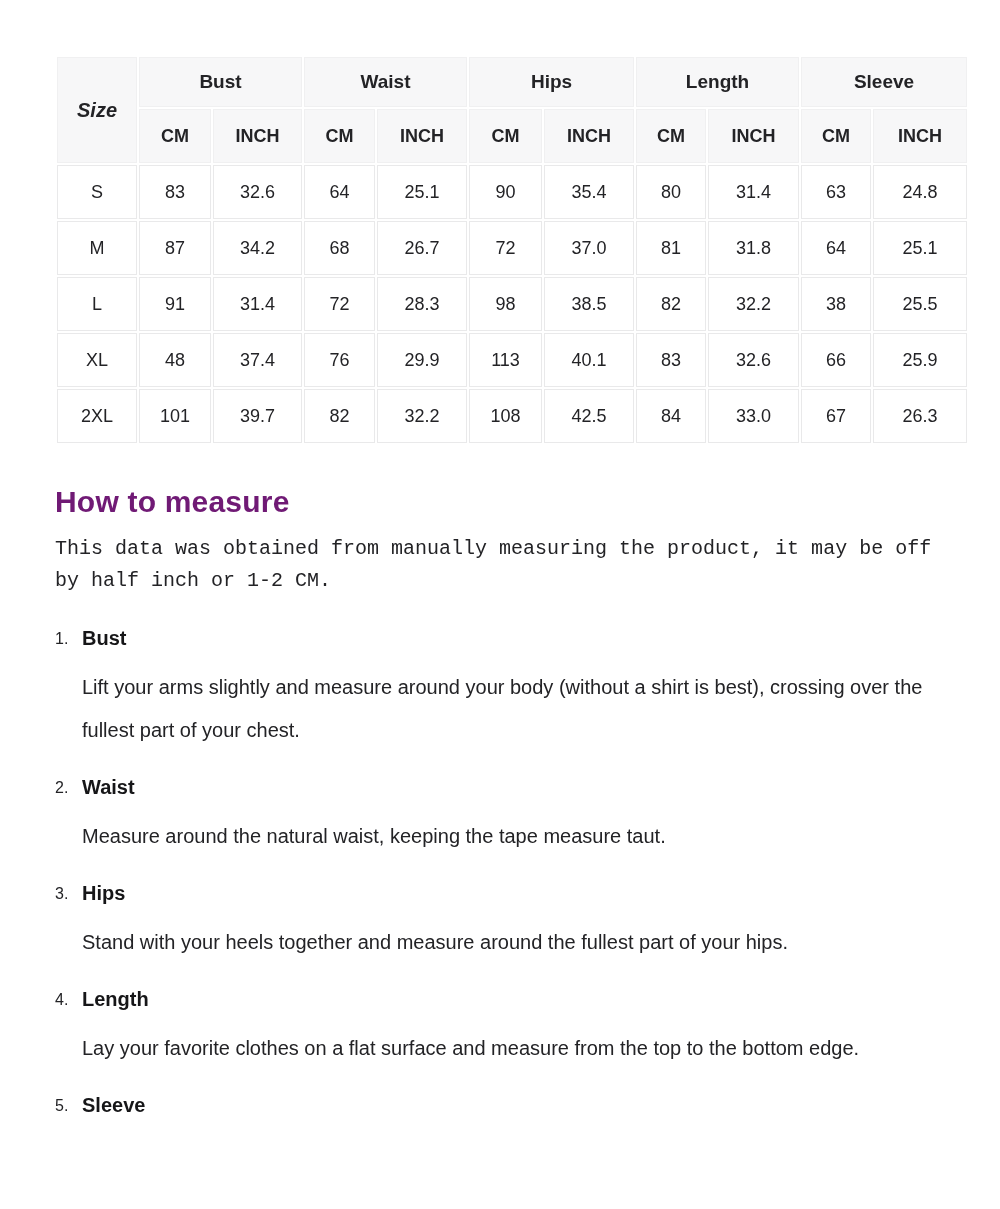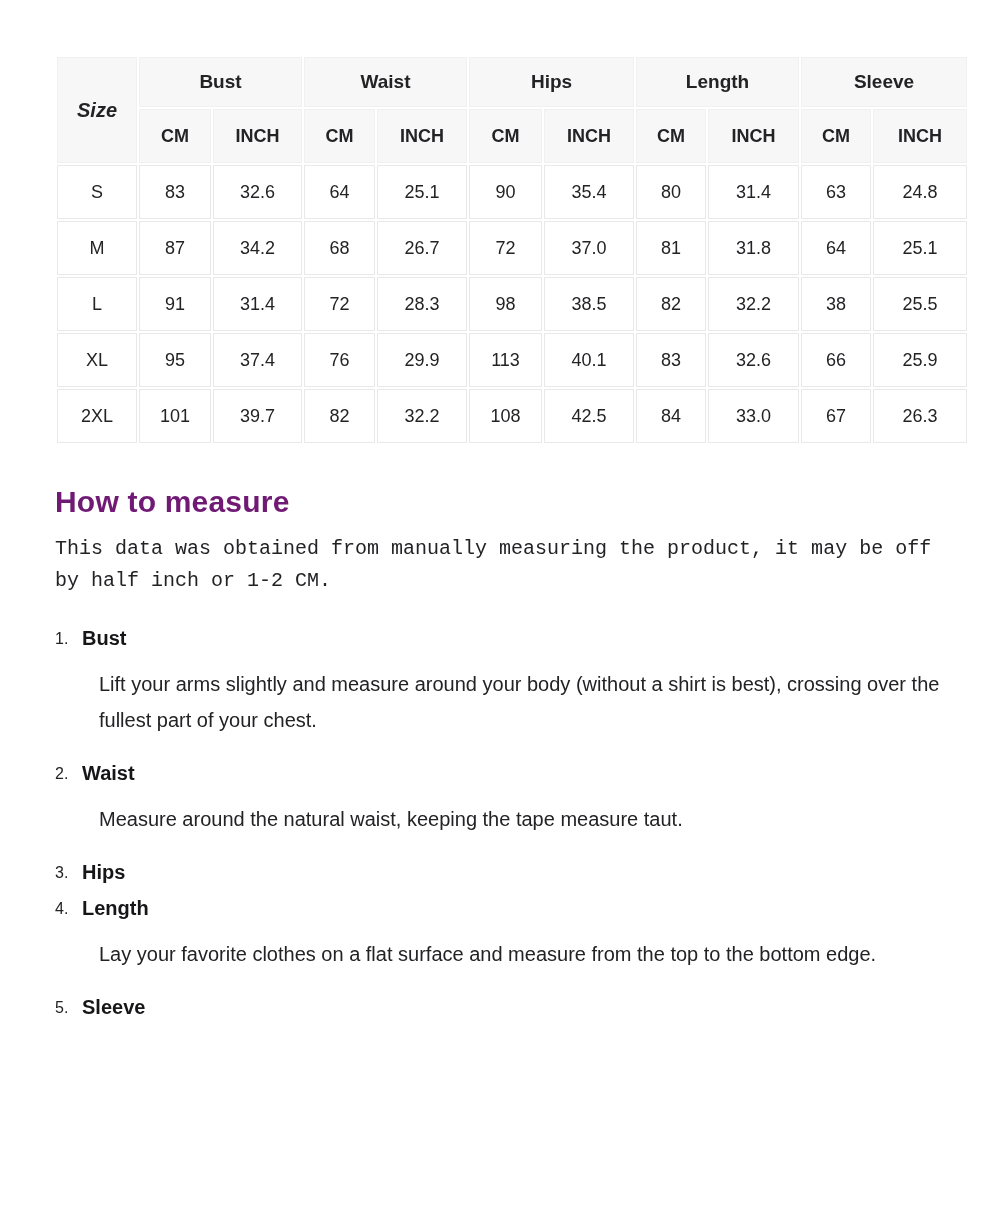--- a/index.html
+++ b/index.html
@@ -79,23 +79,23 @@
     color: #232326;
   }
   .item-term {
     font-size: 20px;
     font-weight: bold;
     color: #161618;
     line-height: 26px;
   }
   .item-desc {
     grid-column: 2;
-    margin: 15px 0 12px 17px;
+    margin: 15px 0 12px 0;
     font-size: 20px;
-    line-height: 36px;
+    line-height: 43px;
     color: #232326;
     max-width: 863px;
   }
 </style>
 </head>
 <body>
 
 <div class="page">
 
   <table class="size-chart">
@@ -169,21 +169,21 @@
         <td>28.3</td>
         <td>98</td>
         <td>38.5</td>
         <td>82</td>
         <td>32.2</td>
         <td>38</td>
         <td>25.5</td>
       </tr>
       <tr>
         <th>XL</th>
-        <td>95</td>
+        <td>48</td>
         <td>37.4</td>
         <td>76</td>
         <td>29.9</td>
         <td>113</td>
         <td>40.1</td>
         <td>83</td>
         <td>32.6</td>
         <td>66</td>
         <td>25.9</td>
       </tr>
@@ -216,20 +216,21 @@
 
     <div class="measure-item">
       <span class="item-number">2.</span>
       <span class="item-term">Waist</span>
       <p class="item-desc">Measure around the natural waist, keeping the tape measure taut.</p>
     </div>
 
     <div class="measure-item">
       <span class="item-number">3.</span>
       <span class="item-term">Hips</span>
+      <p class="item-desc">Stand with your heels together and measure around the fullest part of your hips.</p>
     </div>
 
     <div class="measure-item">
       <span class="item-number">4.</span>
       <span class="item-term">Length</span>
       <p class="item-desc">Lay your favorite clothes on a flat surface and measure from the top to the bottom edge.</p>
     </div>
 
     <div class="measure-item">
       <span class="item-number">5.</span>

